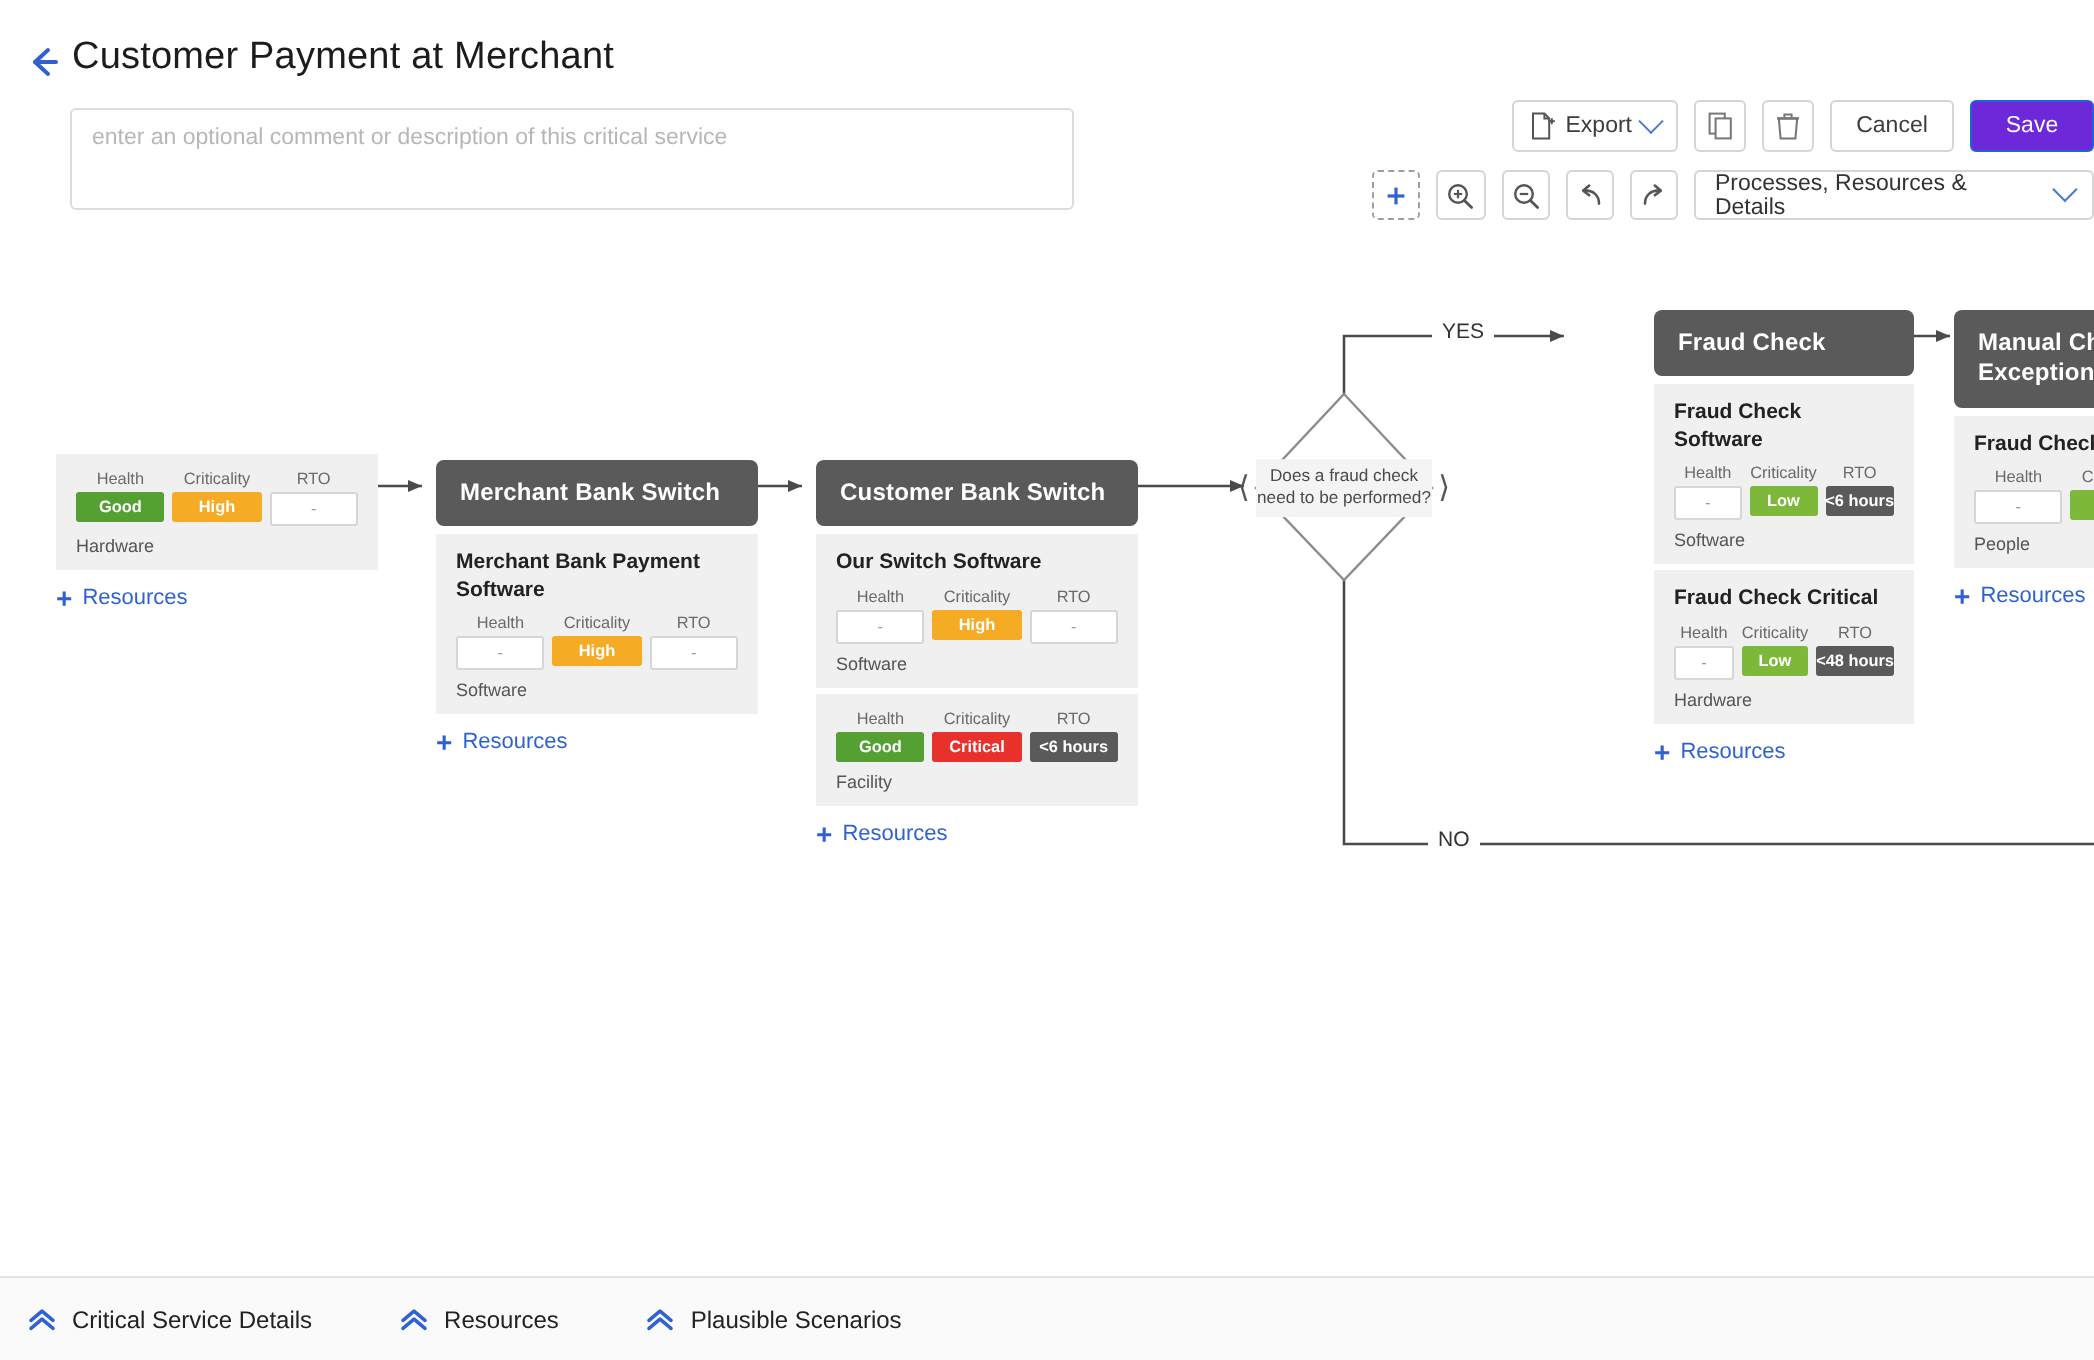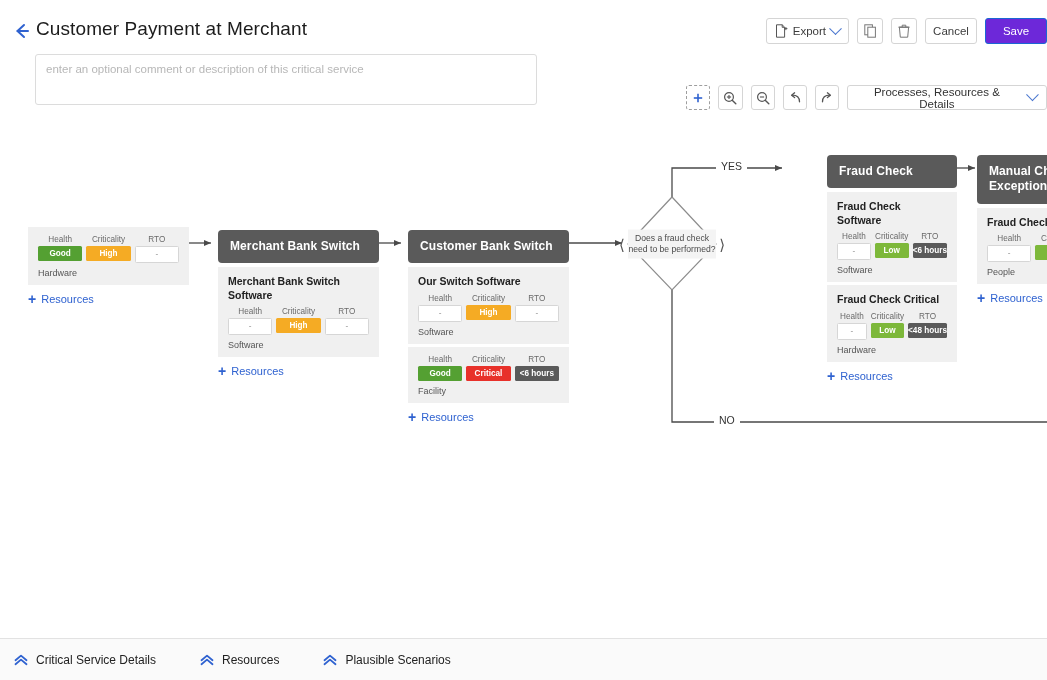--- a/index.html
+++ b/index.html
@@ -64,24 +64,25 @@
     border-radius: 3px;
     background: #fff;
     font-size: 11.5px;
     color: #3c3c3c;
     display: flex; align-items: center;
     justify-content: center;
     cursor: pointer;
     font-family: "Liberation Sans", sans-serif;
     padding: 0 10px;
     white-space: nowrap;
+    margin-top: 32px;
   }
   .btn-export { padding: 0 8px; gap: 5px; }
   .btn-icon { width: 26px; padding: 0; }
-  .btn-cancel { width: 52px; }
+  .btn-cancel { width: 62px; }
   .btn-save {
     width: 62px;
     background: #6d28d9;
     border-color: #1b66d4;
     color: #fff;
   }
   .chev-down {
     display:inline-block;
     width: 9px; height: 9px;
     border-right: 1.6px solid #4a77cf;
@@ -126,21 +127,20 @@
     border: 1px solid #d5d5d5;
     border-radius: 3px;
     background: #fff;
     display: flex; align-items: center;
     justify-content: space-between;
     padding: 0 9px;
     font-size: 11.5px;
     color: #333;
     cursor: pointer;
     gap: 12px;
-    text-align: center;
   }
 
   
   .canvas {
     position: absolute; left: 0; top: 118px;
     width: 1047px; height: 520px;
     overflow: hidden;
   }
   .svg-layer {
     position: absolute; left: 0; top: 0;
@@ -416,21 +416,21 @@
       <div class="add-res">
         <span class="plus">+</span>
         <span>Resources</span>
       </div>
     </div>
 
     <div class="node" style="left:218px; top:112px; width:161px;">
       <div class="node-header">Merchant Bank Switch</div>
       <div class="res-group">
         <div class="res-card">
-          <div class="res-title">Merchant Bank Switch Software</div>
+          <div class="res-title">Merchant Bank Payment Software</div>
           <div class="metrics">
             <div class="metric">
               <div class="metric-label">Health</div>
               <div class="metric-value empty">-</div>
             </div>
             <div class="metric">
               <div class="metric-label">Criticality</div>
               <div class="metric-value" style="background:#f5ab24;">High</div>
             </div>
             <div class="metric">

